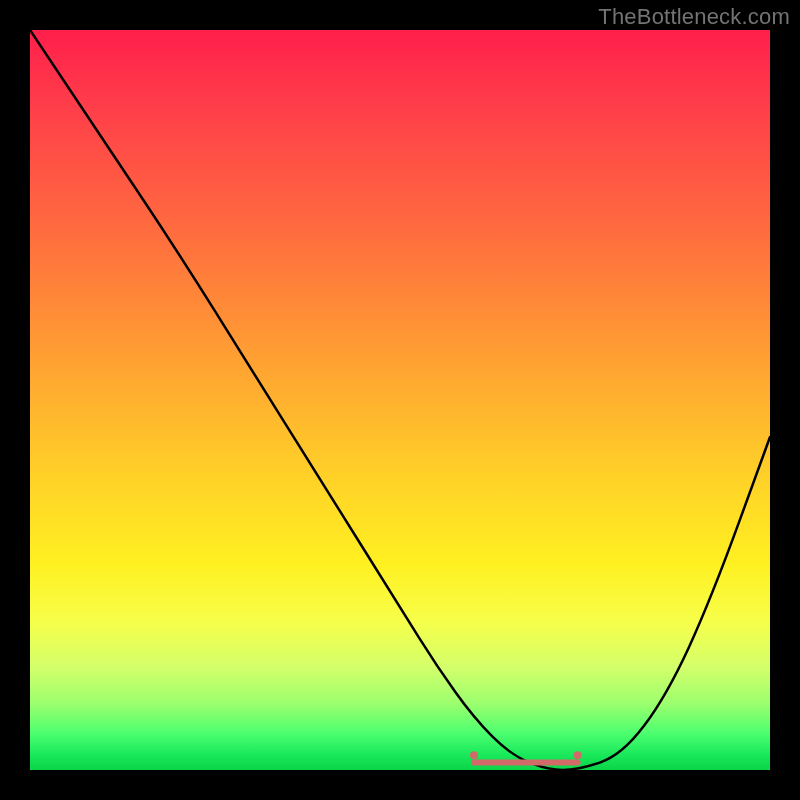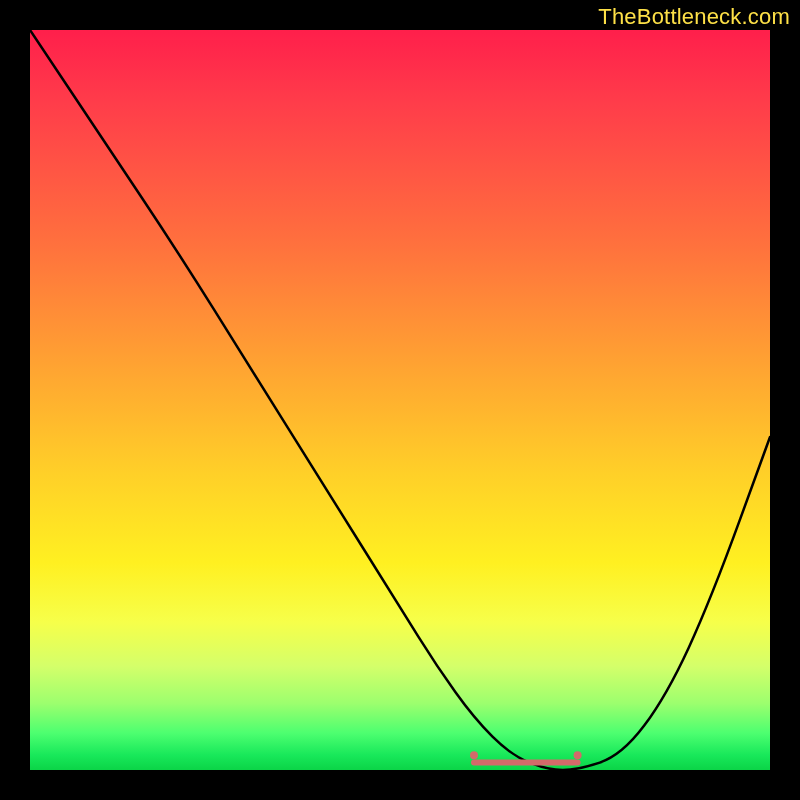--- a/index.html
+++ b/index.html
@@ -47,21 +47,21 @@
     left: 0;
     top: 0;
     width: 740px;
     height: 740px;
     pointer-events: none;
   }
   .attribution {
     position: absolute;
     top: 4px;
     right: 10px;
-    color: #fde047;
+    color: #737373;
     font-size: 22px;
     letter-spacing: 0.2px;
     user-select: none;
   }
 </style>
 </head>
 <body>
 
 <div class="frame">
 

